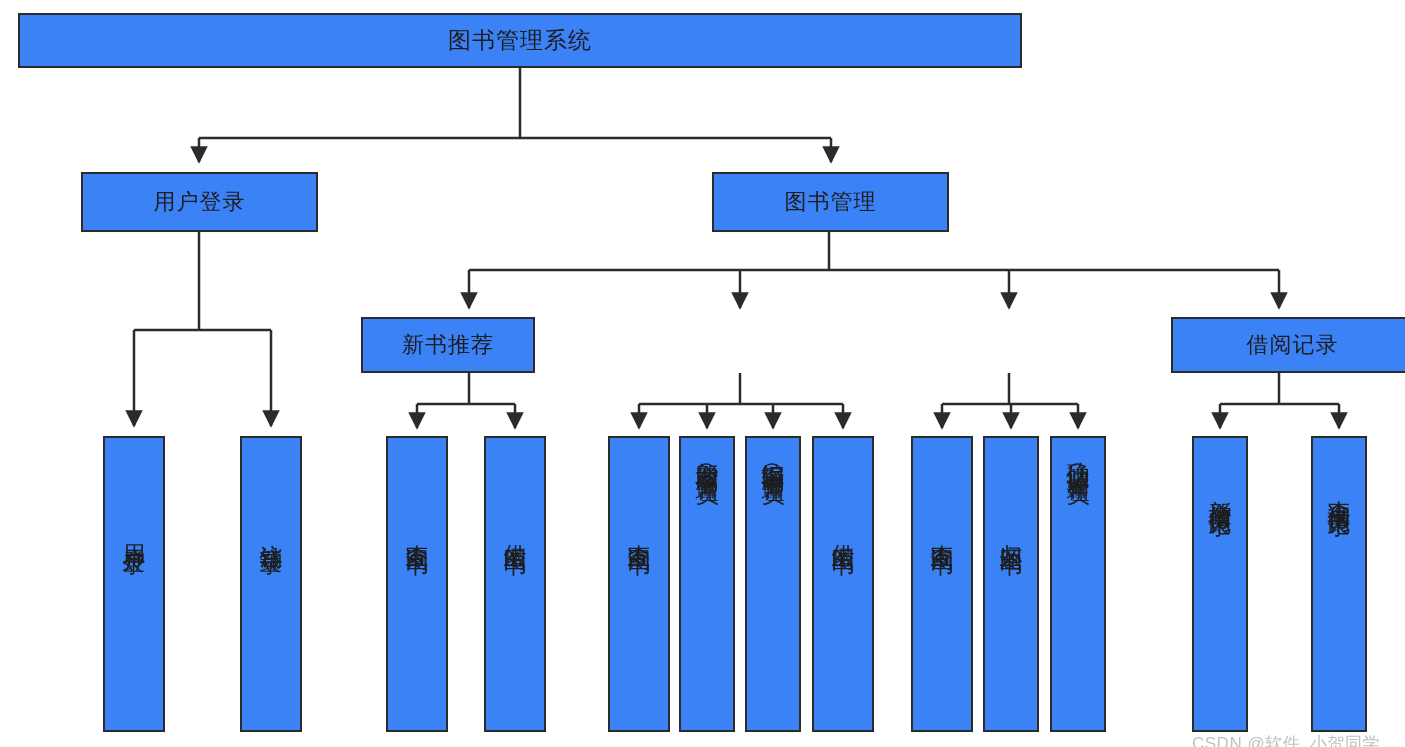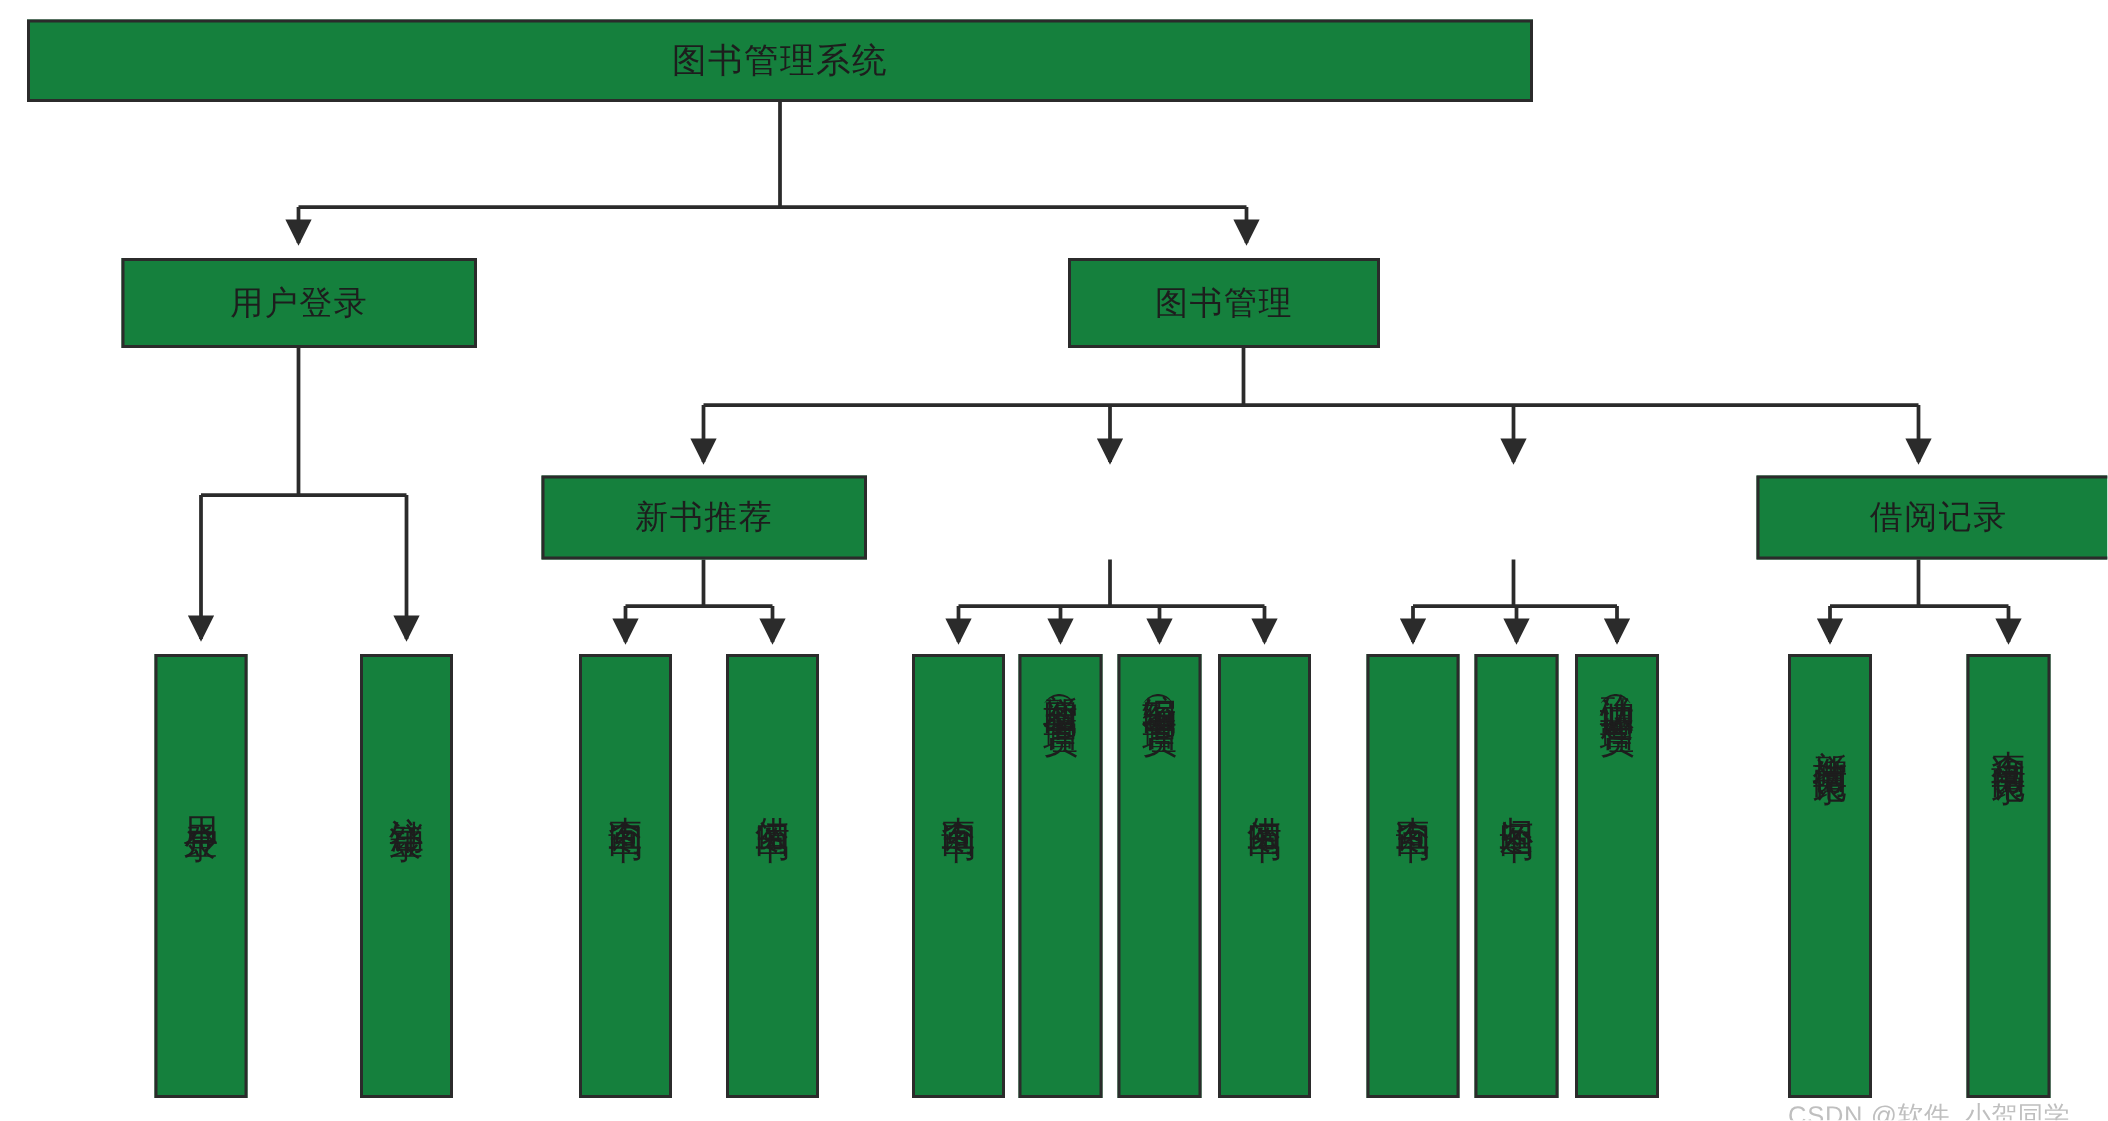--- a/index.html
+++ b/index.html
@@ -22,21 +22,21 @@
     left: 0;
     top: 0;
     width: 1405px;
     height: 747px;
     pointer-events: none;
   }
   .node {
     position: absolute;
     box-sizing: border-box;
     border: 2px solid #2b2b2b;
-    background: #15803d;
+    background: #3b82f6;
     display: flex;
     align-items: center;
     justify-content: center;
     color: #1d1d1d;
   }
   .node.horiz {
     font-size: 22px;
     letter-spacing: 1px;
   }
   .node.vert {
@@ -120,25 +120,25 @@
     </g>
   </svg>
 
   <div class="node horiz root" style="left:18px; top:13px; width:1004px; height:55px;">
     <span>图书管理系统</span>
   </div>
 
   <div class="node horiz" style="left:81px; top:172px; width:237px; height:60px;">
     <span>用户登录</span>
   </div>
-  <div class="node horiz" style="left:712px; top:172px; width:208px; height:60px;">
+  <div class="node horiz" style="left:712px; top:172px; width:237px; height:60px;">
     <span>图书管理</span>
   </div>
 
-  <div class="node horiz" style="left:361px; top:317px; width:217px; height:56px;">
+  <div class="node horiz" style="left:361px; top:317px; width:174px; height:56px;">
     <span>新书推荐</span>
   </div>
   <div class="node horiz" style="left:1171px; top:317px; width:243px; height:56px;">
     <span>借阅记录</span>
   </div>
 
   <div class="node vert" style="left:103px; top:436px; width:62px; height:296px; padding-top:88px;">
     <span class="vtext">用户登录</span>
   </div>
   <div class="node vert" style="left:240px; top:436px; width:62px; height:296px; padding-top:88px;">

